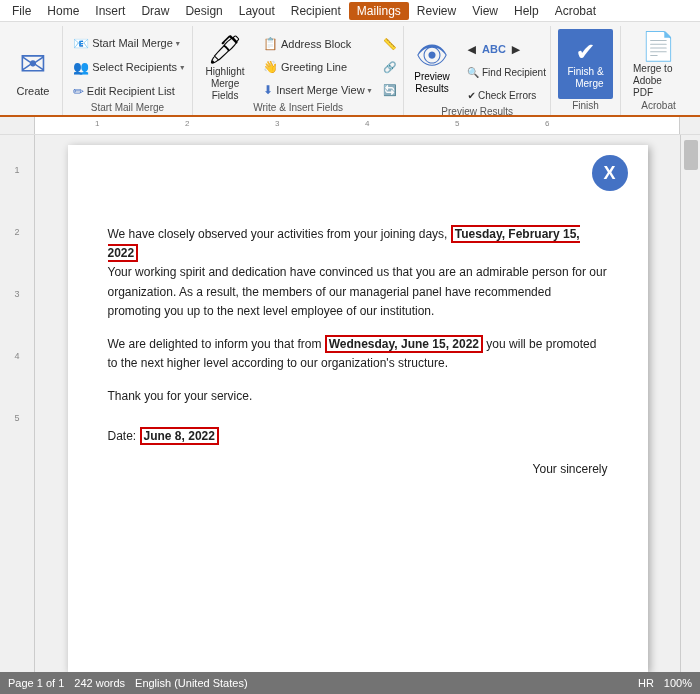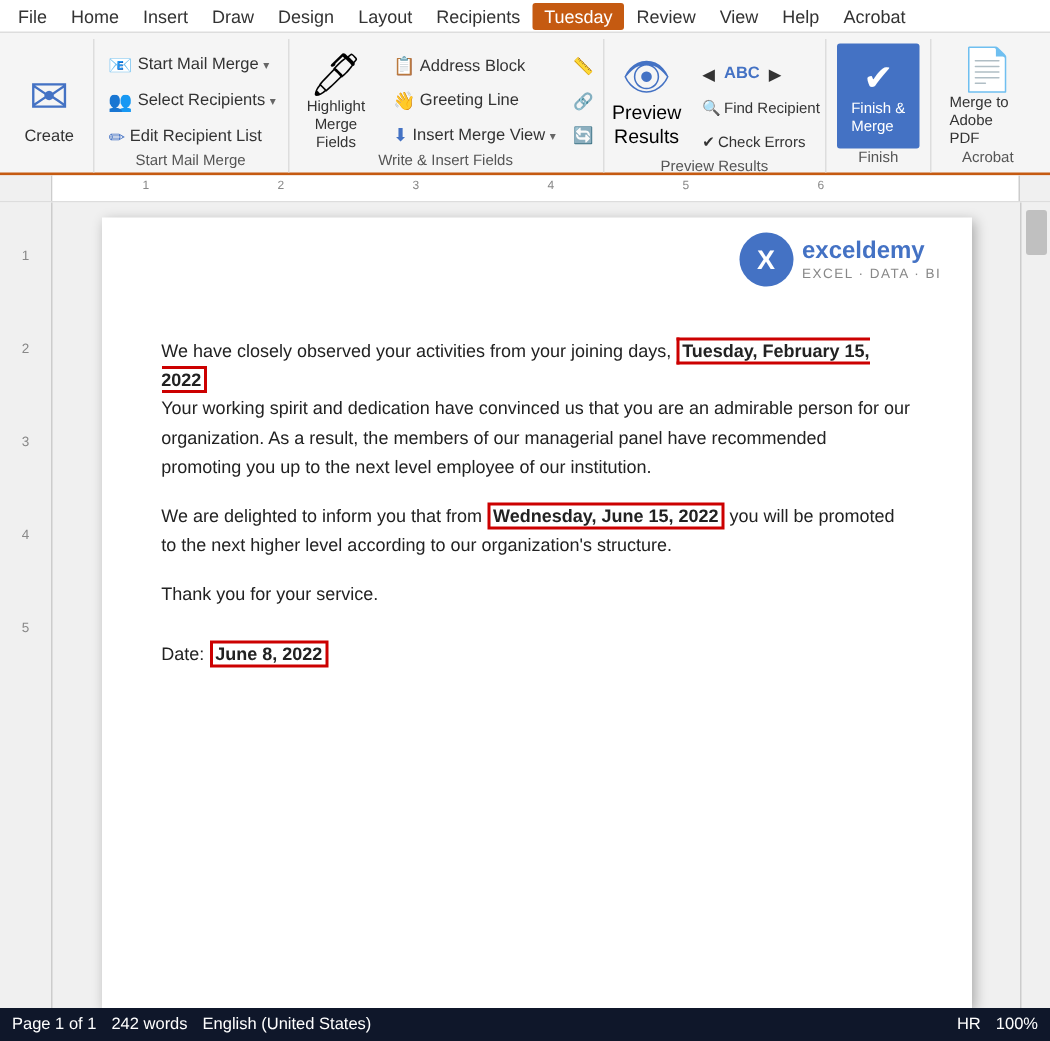--- a/index.html
+++ b/index.html
@@ -255,21 +255,21 @@
     .letter-body p { margin-bottom: 14px; }
 
     .highlight-date {
       border: 2px solid #cc0000;
       padding: 0 2px;
       font-weight: bold;
     }
 
     .bottom-bar {
       height: 22px;
-      background: #0f172a;
+      background: #737373;
       display: flex;
       align-items: center;
       justify-content: space-between;
       padding: 0 8px;
       font-size: 11px;
       color: #fff;
     }
 
     .status-left { display: flex; gap: 10px; }
     .status-right { display: flex; gap: 10px; align-items: center; }
@@ -285,22 +285,22 @@
 </head>
 <body>
 
 <div class="menu-bar">
   <span class="menu-item">File</span>
   <span class="menu-item">Home</span>
   <span class="menu-item">Insert</span>
   <span class="menu-item">Draw</span>
   <span class="menu-item">Design</span>
   <span class="menu-item">Layout</span>
-  <span class="menu-item">Recipients</span>
-  <span class="menu-item active">Tuesday</span>
+  <span class="menu-item">Recipient</span>
+  <span class="menu-item active">Mailings</span>
   <span class="menu-item">Review</span>
   <span class="menu-item">View</span>
   <span class="menu-item">Help</span>
   <span class="menu-item">Acrobat</span>
 </div>
 
 <div class="ribbon">
 
   <div class="ribbon-group" style="min-width:55px;">
     <div class="ribbon-content" style="justify-content:center; flex:1; align-items:center;">
@@ -367,21 +367,21 @@
         </div>
       </div>
     </div>
     <div class="ribbon-group-label">Write &amp; Insert Fields</div>
   </div>
 
   <div class="ribbon-group" style="min-width:120px;">
     <div class="ribbon-content" style="align-items:stretch; gap:4px; padding-top:4px;">
       <div class="ribbon-btn-preview">
         <span style="font-size:26px; color:#4472c4;">👁</span>
-        <span style="font-size:13px; text-align:center; line-height:1.2;">Preview<br>Results</span>
+        <span style="font-size:10px; text-align:center; line-height:1.2;">Preview<br>Results</span>
       </div>
       <div class="ribbon-stacked-btns">
         <div style="display:flex; align-items:center; gap:2px; padding-top:6px;">
           <div class="ribbon-btn-small">◀</div>
           <span style="font-size:11px; color:#4472c4; font-weight:bold;">ABC</span>
           <div class="ribbon-btn-small">▶</div>
         </div>
         <div class="ribbon-btn-small" style="font-size:10px; gap:2px;">
           <span>🔍</span> Find Recipient
         </div>
@@ -390,21 +390,21 @@
         </div>
       </div>
     </div>
     <div class="ribbon-group-label" style="font-size:10px; color:#555; margin-top:auto; padding-bottom:2px;">Preview Results</div>
   </div>
 
   <div class="ribbon-group" style="min-width:70px;">
     <div class="ribbon-content" style="justify-content:center; flex:1; align-items:center;">
       <div class="finish-merge-btn">
         <span style="font-size:24px; color:#fff;">✔</span>
-        <span style="font-size:10px; color:#fff; text-align:left; line-height:1.2;">Finish &amp;<br>Merge</span>
+        <span style="font-size:10px; color:#fff; text-align:right; line-height:1.2;">Finish &amp;<br>Merge</span>
       </div>
     </div>
     <div class="ribbon-group-label">Finish</div>
   </div>
 
   <div class="ribbon-group" style="min-width:75px;">
     <div class="ribbon-content" style="justify-content:center; flex:1; align-items:center;">
       <div class="acrobat-btn">
         <span style="font-size:28px; color:#cc0000;">📄</span>
         <span style="font-size:10px; text-align:left; line-height:1.2; color:#333;">Merge to<br>Adobe PDF</span>
@@ -436,42 +436,39 @@
     <span>4</span>
     <span>5</span>
   </div>
 
   <div class="doc-scroll">
     <div class="doc-page">
 
       <div class="exceldemy-logo">
         <div class="logo-icon">
           <span>X</span>
-        </div>
-        <div>
-          <div class="logo-text">exceldemy</div>
-          <div class="logo-subtext">EXCEL · DATA · BI</div>
         </div>
       </div>
 
       <div class="letter-body">
         <p>
           <span>We have closely observed your activities from your joining days,&nbsp;</span><span class="highlight-date">Tuesday, February 15, 2022</span><br>
           <span>Your working spirit and dedication have convinced us that you are an admirable person for our organization. As a result, the members of our managerial panel have recommended promoting you up to the next level employee of our institution.</span>
         </p>
         <p>
           <span>We are delighted to inform you that from&nbsp;</span><span class="highlight-date">Wednesday, June 15, 2022</span><span>&nbsp;you will be promoted to the next higher level according to our organization's structure.</span>
         </p>
         <p>
           <span>Thank you for your service.</span>
         </p>
         <p style="margin-top:20px;">
           <span>Date:</span> <span class="highlight-date">June 8, 2022</span>
         </p>
         <div style="text-align:right; margin-top:10px;">
+          <p>Your sincerely</p>
         </div>
       </div>
     </div>
   </div>
 
   <div class="right-scrollbar">
     <div style="height:30px; background:#c0c0c0; margin-top:5px; border-radius:2px; width:14px; margin-left:3px;"></div>
   </div>
 </div>
 

